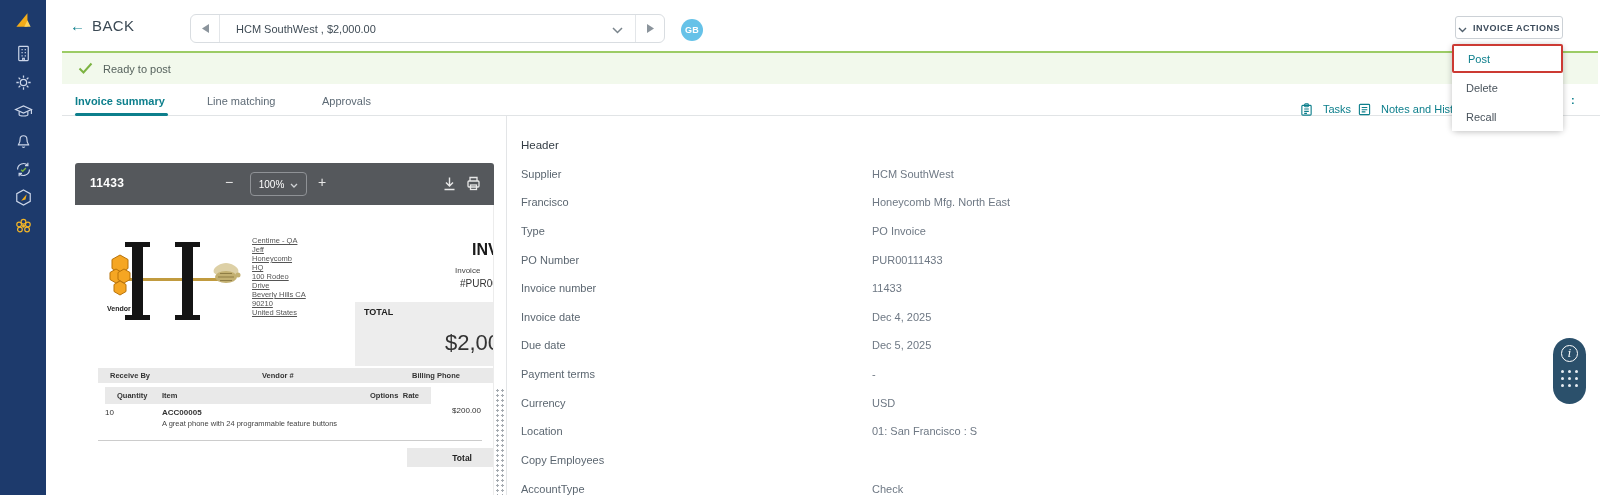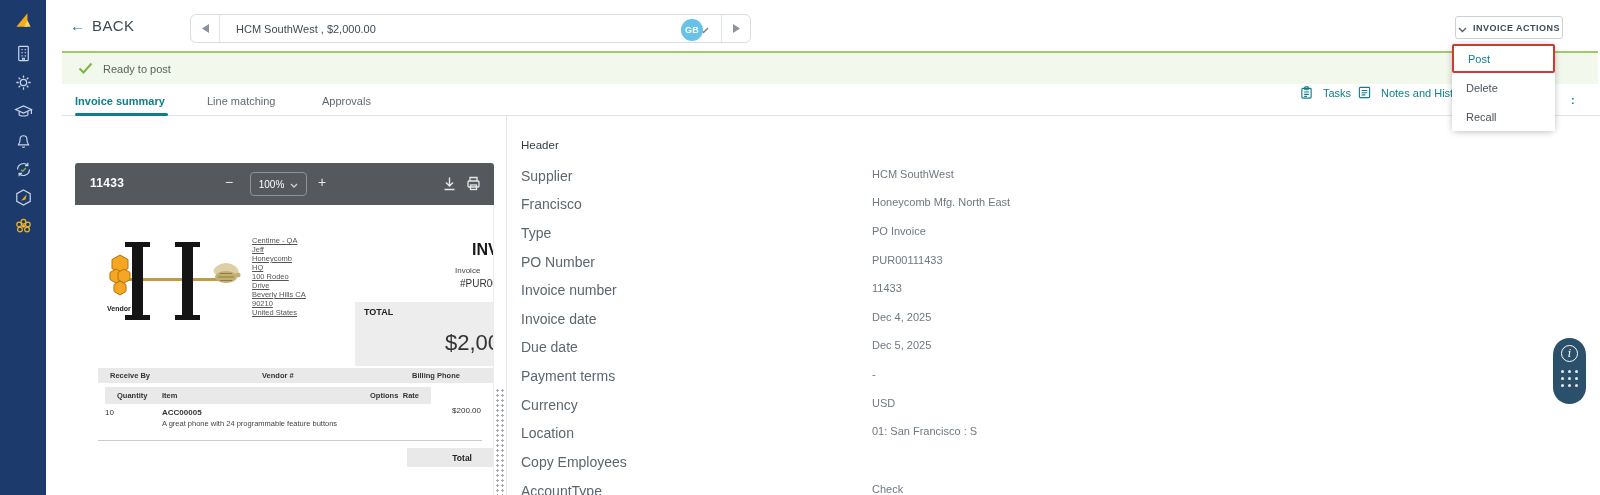--- a/index.html
+++ b/index.html
@@ -11,21 +11,21 @@
   
   .sidebar { left:0; top:0; width:46px; height:495px; background:#1d3a6c; }
   .side-ic { position:absolute; left:14px; width:19px; height:19px; color:#ccd6e9; cursor:pointer; }
   .side-ic svg { width:100%; height:100%; display:block; }
 
   
   .back { left:70px; top:17px; display:flex; align-items:center; gap:7px; cursor:pointer; }
   .back .arr { color:#0d7f8c; font-size:15px; line-height:15px; }
   .back .lbl { font-size:15px; font-weight:normal; color:#3c4a55; letter-spacing:.4px; }
 
-  .docsel { left:190px; top:14px; width:561px; height:29px; border:1px solid #d9dde1;
+  .docsel { left:190px; top:14px; width:475px; height:29px; border:1px solid #d9dde1;
     border-radius:6px; background:#fff; display:flex; align-items:stretch; }
   .docsel .nav { width:29px; display:flex; align-items:center; justify-content:center;
     color:#8b949c; font-size:9px; cursor:pointer; }
   .docsel .nav.prev { border-right:1px solid #e3e6e9; }
   .docsel .nav.next { border-left:1px solid #e3e6e9; }
   .docsel .mid { flex:1; display:flex; align-items:center; padding:0 12px 0 16px; cursor:pointer; }
   .docsel .val { flex:1; font-size:11px; color:#3f4b55; white-space:nowrap; overflow:hidden; }
   .docsel .chev { color:#7a848c; }
 
   .avatar { left:681px; top:19px; width:22px; height:22px; border-radius:50%;
@@ -42,27 +42,27 @@
   .banner { left:62px; top:51px; width:1536px; height:33px; background:#f2f9ec;
     border-top:2px solid #9ccc65; display:flex; align-items:center; padding-left:16px; gap:10px; }
   .banner .txt { font-size:11px; color:#57635e; }
 
   
   .tabline { left:62px; top:115px; width:1538px; height:1px; background:#e1e4e6; }
   .tab { top:95px; font-size:11px; color:#5d6a75; cursor:pointer; white-space:nowrap; }
   .tab.active { color:#0d7f8c; font-weight:bold; }
   .tab-underline { left:75px; top:113px; width:93px; height:3px; background:#0d7f8c; border-radius:2px; }
 
-  .qlink { top:86px; display:flex; align-items:center; gap:10px; color:#0d7f8c;
+  .qlink { top:103px; display:flex; align-items:flex-start; gap:10px; color:#0d7f8c;
     font-size:11px; cursor:pointer; white-space:nowrap; z-index:1; }
   .qlink svg { width:13px; height:13px; }
   .frag { left:1571px; top:94px; color:#0d7f8c; font-size:11px; font-weight:bold; }
 
   
-  .menu { left:1452px; top:44px; width:103px; background:#fff; border-radius:5px;
+  .menu { left:1452px; top:44px; width:111px; background:#fff; border-radius:5px;
     box-shadow:0 1px 6px rgba(0,0,0,.25); z-index:60; }
   .mi { height:29px; display:flex; align-items:center; padding-left:14px;
     font-size:11px; color:#49535c; cursor:pointer; background:#fff; }
   .mi.hl { color:#0d7f8c; border:2px solid #cc3a33; border-radius:2px; }
 
   
   .pdf { left:75px; top:163px; width:419px; height:332px; background:#fff; }
   .pdf-bar { position:absolute; left:0; top:0; width:419px; height:42px; background:#55585c;
     border-radius:3px 3px 0 0; color:#fff; }
   .pdf-title { position:absolute; left:15px; top:13px; font-size:12px; font-weight:bold; letter-spacing:.3px; }
@@ -110,21 +110,21 @@
   
   .splitter { left:494px; top:116px; width:11px; height:379px; background:#fff; cursor:col-resize; }
   .splitter::after { content:""; position:absolute; left:1px; right:1px; top:272px; bottom:0;
     background-image:radial-gradient(circle, #a5abb1 1.1px, transparent 1.4px);
     background-size:5px 5px; }
 
   
   .details { left:506px; top:116px; width:1094px; height:379px; border-left:1px solid #e3e5e7; }
   .dtitle { position:absolute; left:14px; top:23px; font-size:11.5px; font-weight:500; color:#333c44; }
   .drow { position:absolute; left:0; width:100%; height:14px; }
-  .dlabel { position:absolute; left:14px; font-size:14px; color:#5b6670; white-space:nowrap; }
+  .dlabel { position:absolute; left:14px; font-size:11px; color:#5b6670; white-space:nowrap; }
   .dvalue { position:absolute; left:365px; font-size:11px; color:#6e7884; white-space:nowrap; }
 
   
   .helper { right:14px; top:338px; width:33px; height:66px; background:#2b506b; border-radius:17px;
     z-index:40; cursor:pointer; }
   .helper .info { position:absolute; left:8px; top:7px; width:17px; height:17px; border:1.5px solid #fff;
     border-radius:50%; color:#fff; font-family:"DejaVu Serif", serif; font-style:italic;
     font-size:11px; display:flex; align-items:center; justify-content:center; }
   .helper .dots { position:absolute; left:8px; top:32px; width:18px; height:18px;
     display:grid; grid-template-columns:repeat(3,1fr); gap:2.5px; }

